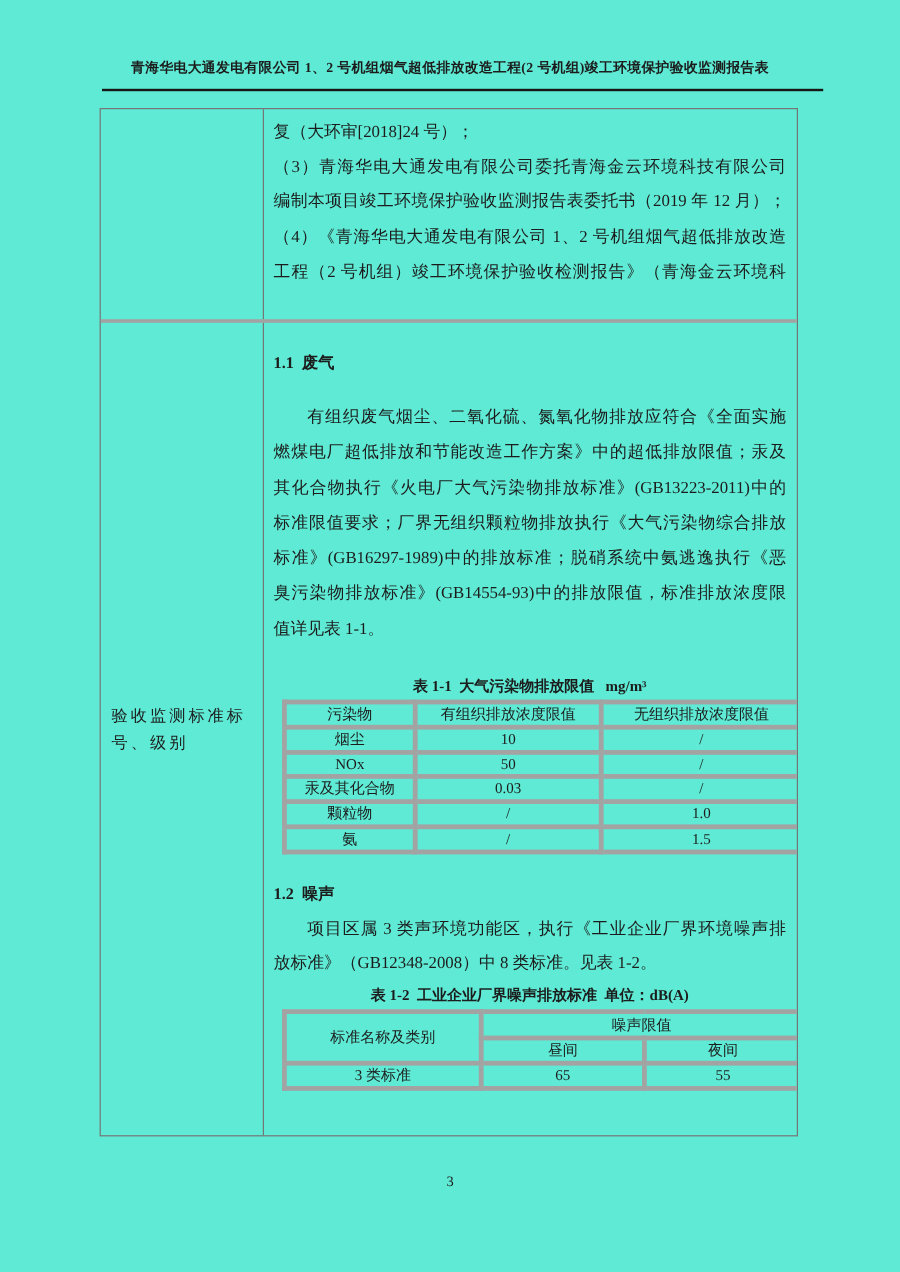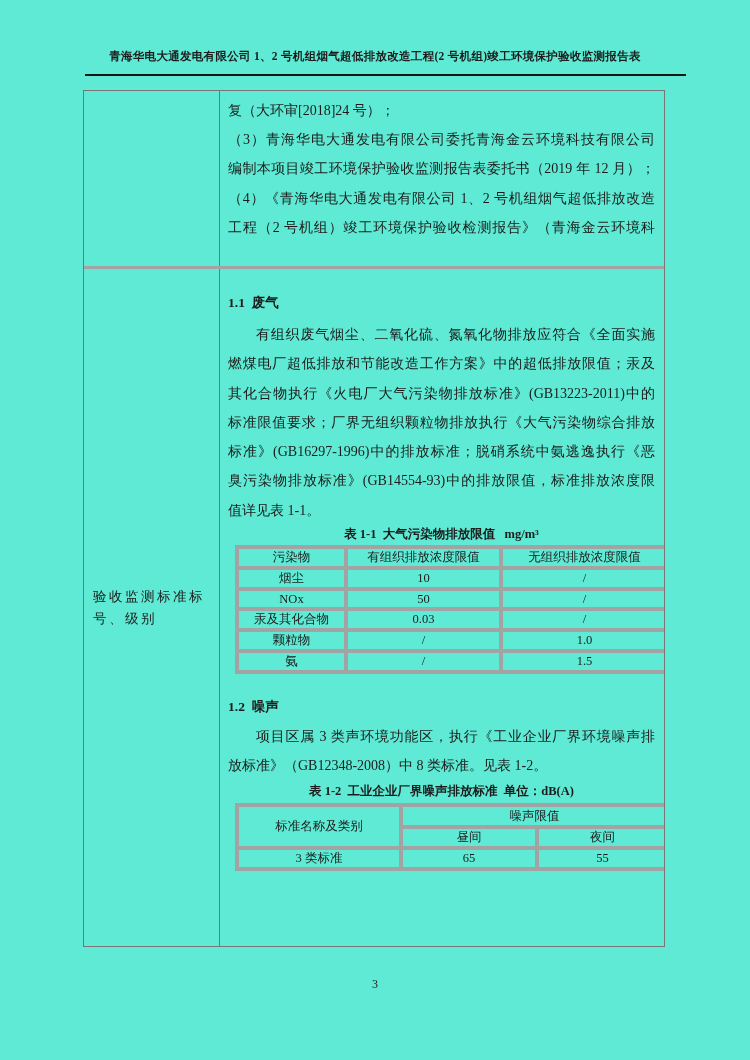--- a/index.html
+++ b/index.html
@@ -53,26 +53,26 @@
   .tline.short { text-align-last:left; }
   .tline.indent { text-indent:28px; }
   .p2 .tline { line-height:28.5px; }
 
   .sec-heading {
     font-size:13.5px; font-weight:bold;
     margin-top:24px; height:20px; line-height:20px;
     white-space:pre;
   }
   .sec-heading.second { margin-top:23px; }
-  .para1 { margin-top:7px; }
+  .para1 { margin-top:21px; }
   .para1 .tline { line-height:29.3px; }
   .para2 { margin-top:6px; }
 
   .tbl-title {
-    margin-top:0;
+    margin-top:24px;
     font-size:12.5px; font-weight:bold;
     text-align:center; white-space:pre;
     height:18px; line-height:18px;
   }
   .tbl-title.second { margin-top:2px; }
 
   table.inner {
     border-collapse:collapse; table-layout:fixed;
     width:431px; margin-left:7px;
     font-size:12.5px;
@@ -124,21 +124,21 @@
       </div>
       <div class="content-col cont-2">
 
         <div class="sec-heading">1.1  废气</div>
 
         <div class="para1">
           <div class="tline indent">有组织废气烟尘、二氧化硫、氮氧化物排放应符合《全面实施</div>
           <div class="tline">燃煤电厂超低排放和节能改造工作方案》中的超低排放限值；汞及</div>
           <div class="tline">其化合物执行《火电厂大气污染物排放标准》(GB13223-2011)中的</div>
           <div class="tline">标准限值要求；厂界无组织颗粒物排放执行《大气污染物综合排放</div>
-          <div class="tline">标准》(GB16297-1996)中的排放标准；脱硝系统中氨逃逸执行《恶</div>
+          <div class="tline">标准》(GB16297-1989)中的排放标准；脱硝系统中氨逃逸执行《恶</div>
           <div class="tline">臭污染物排放标准》(GB14554-93)中的排放限值，标准排放浓度限</div>
           <div class="tline short">值详见表 1-1。</div>
         </div>
 
         <div class="tbl-title">表 1-1  大气污染物排放限值   mg/m³</div>
 
         <table class="inner t11">
           <colgroup>
               <col style="width:109px">
               <col style="width:155px">

